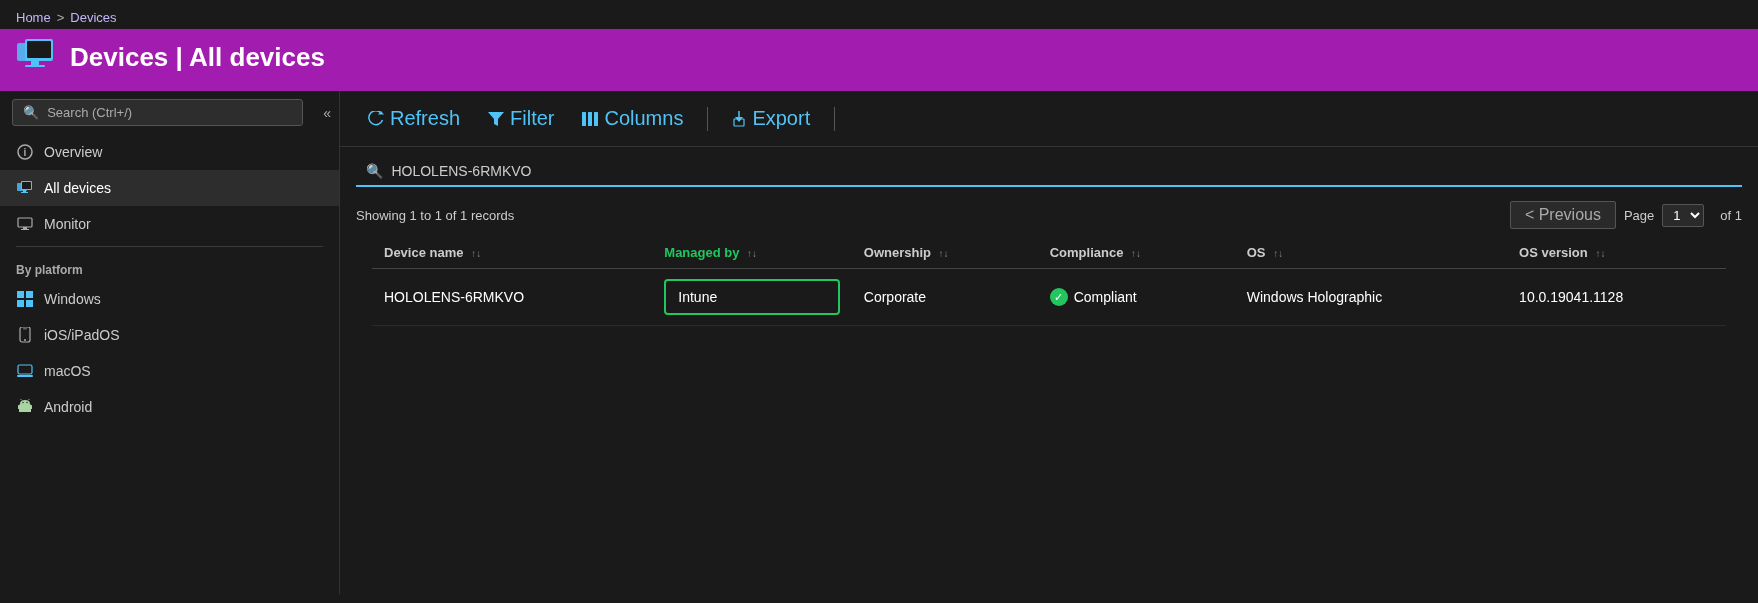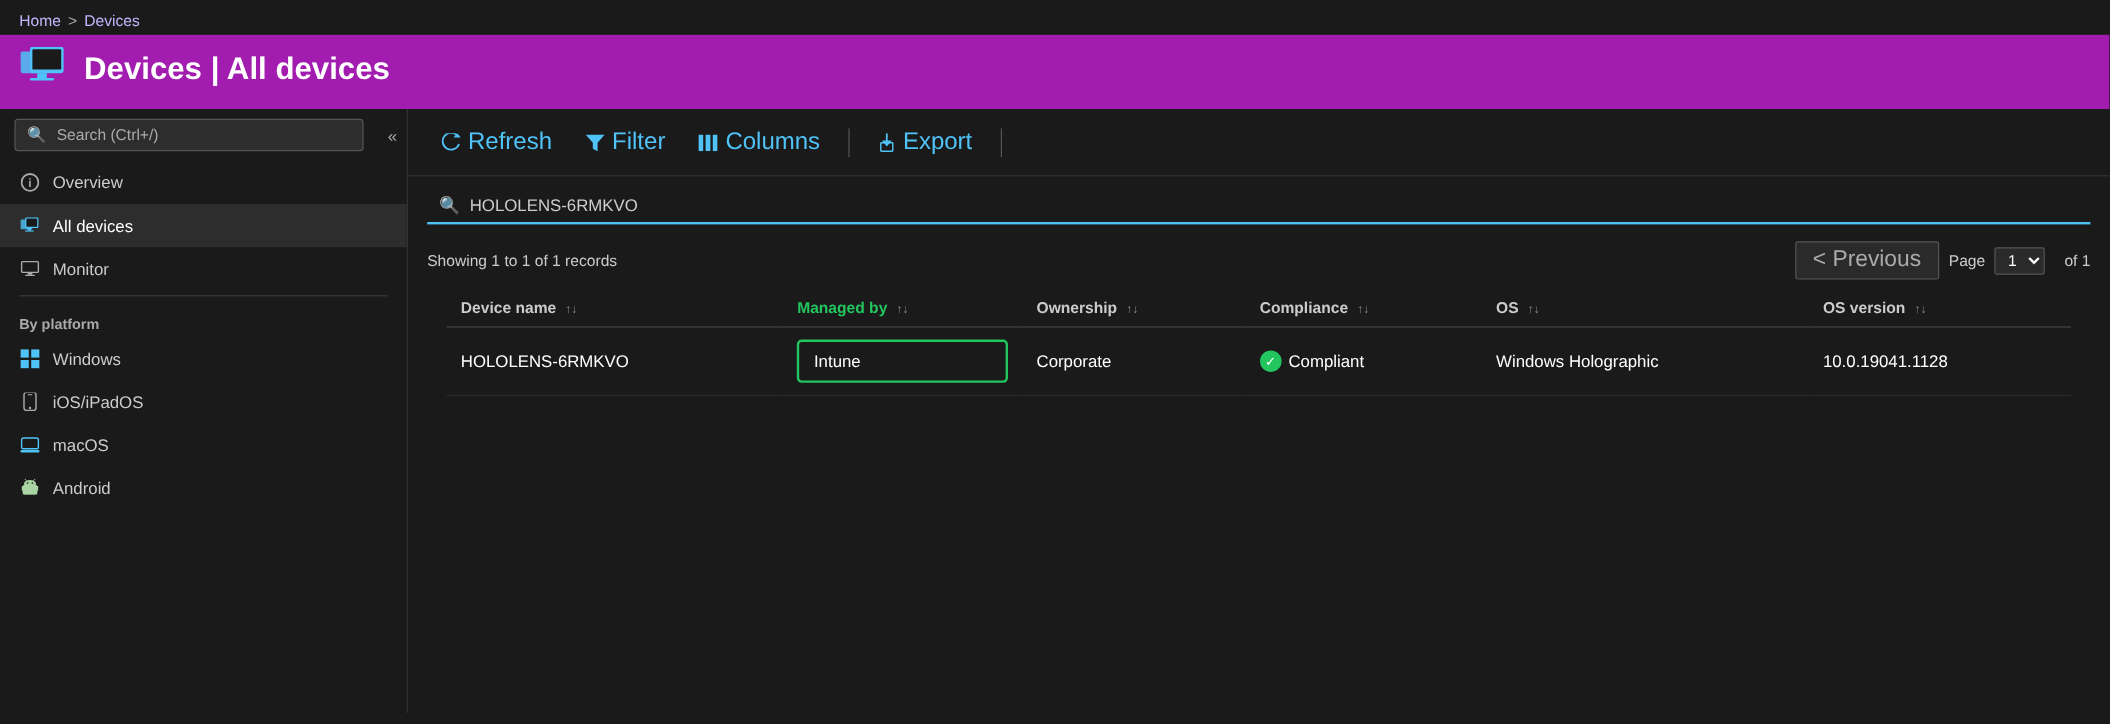--- a/index.html
+++ b/index.html
@@ -171,21 +171,21 @@
       display: flex;
       align-items: center;
       gap: 8px;
     }
     .prev-btn {
       padding: 4px 14px;
       border: 1px solid #555;
       background: #2a2a2a;
       color: #aaa;
       cursor: pointer;
-      font-size: 19px;
+      font-size: 16px;
       border-radius: 2px;
     }
     .page-label {
       color: #ccc;
       font-size: 13px;
     }
     .page-select {
       background: #2a2a2a;
       border: 1px solid #555;
       color: #fff;

